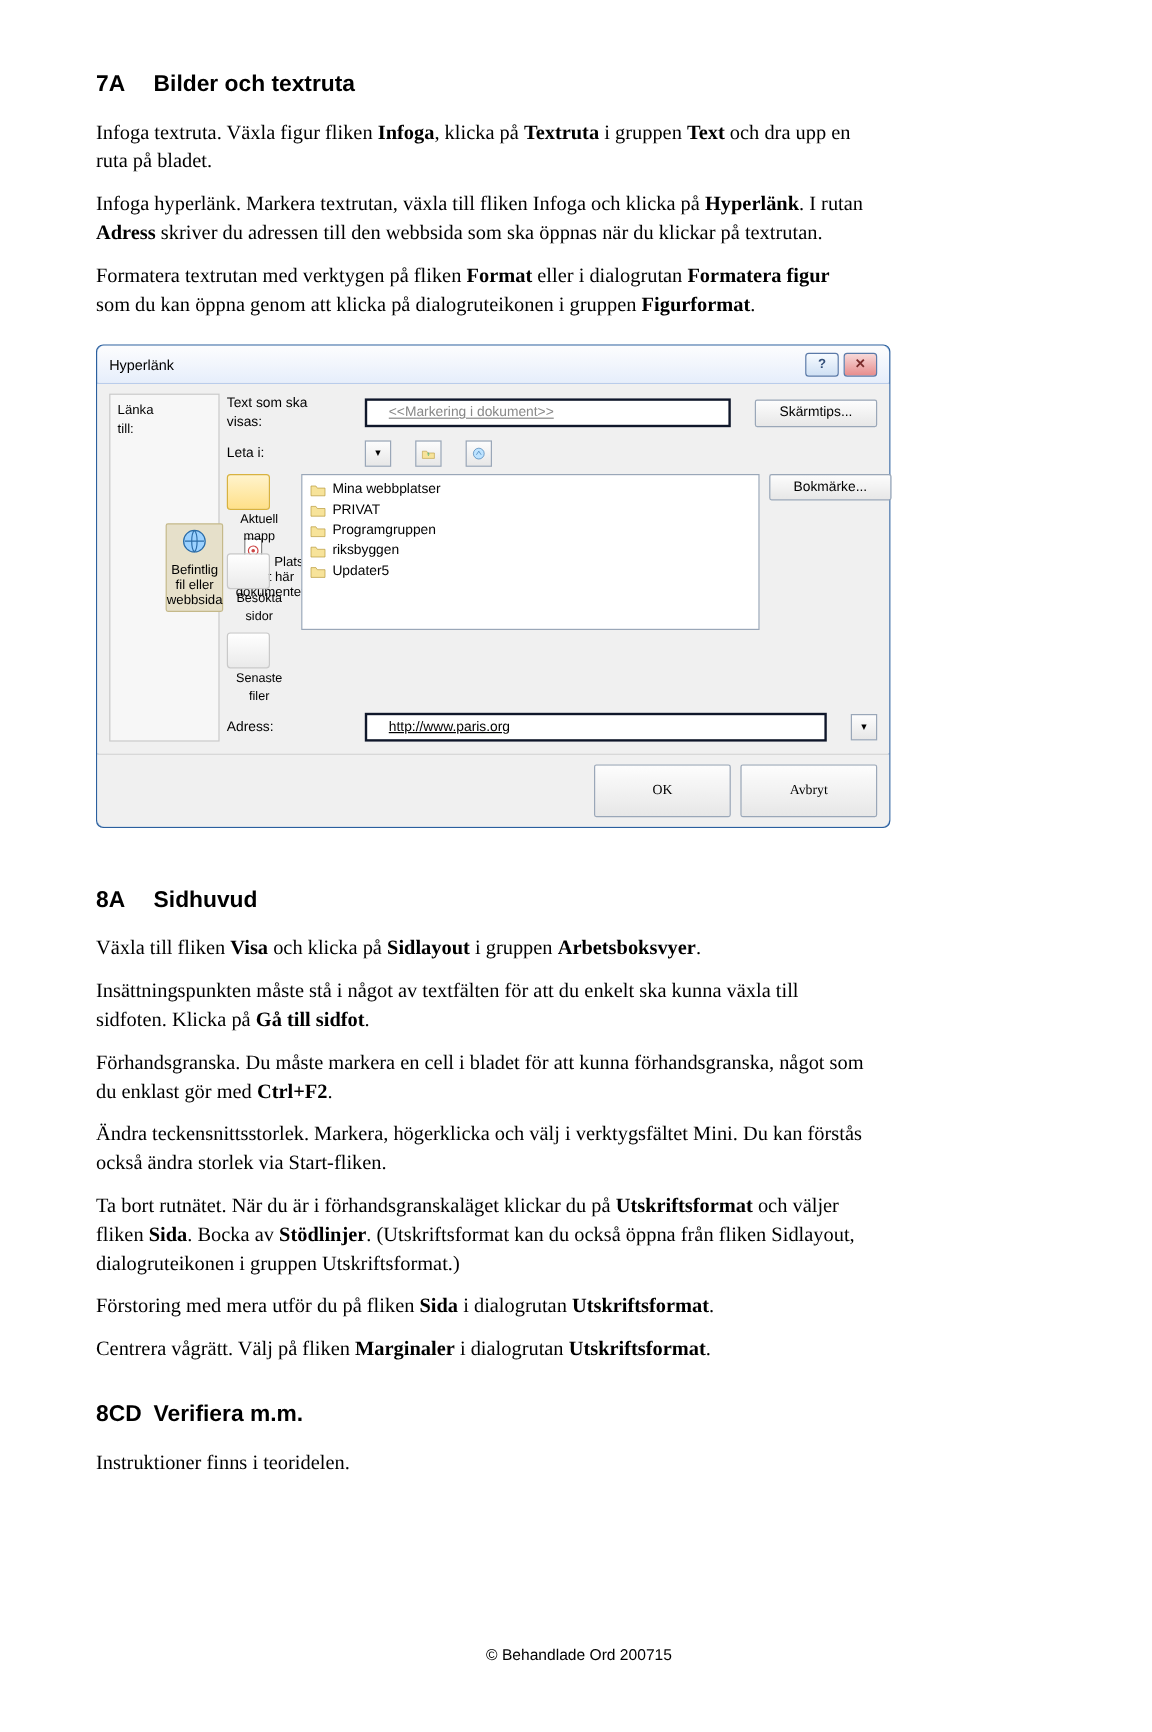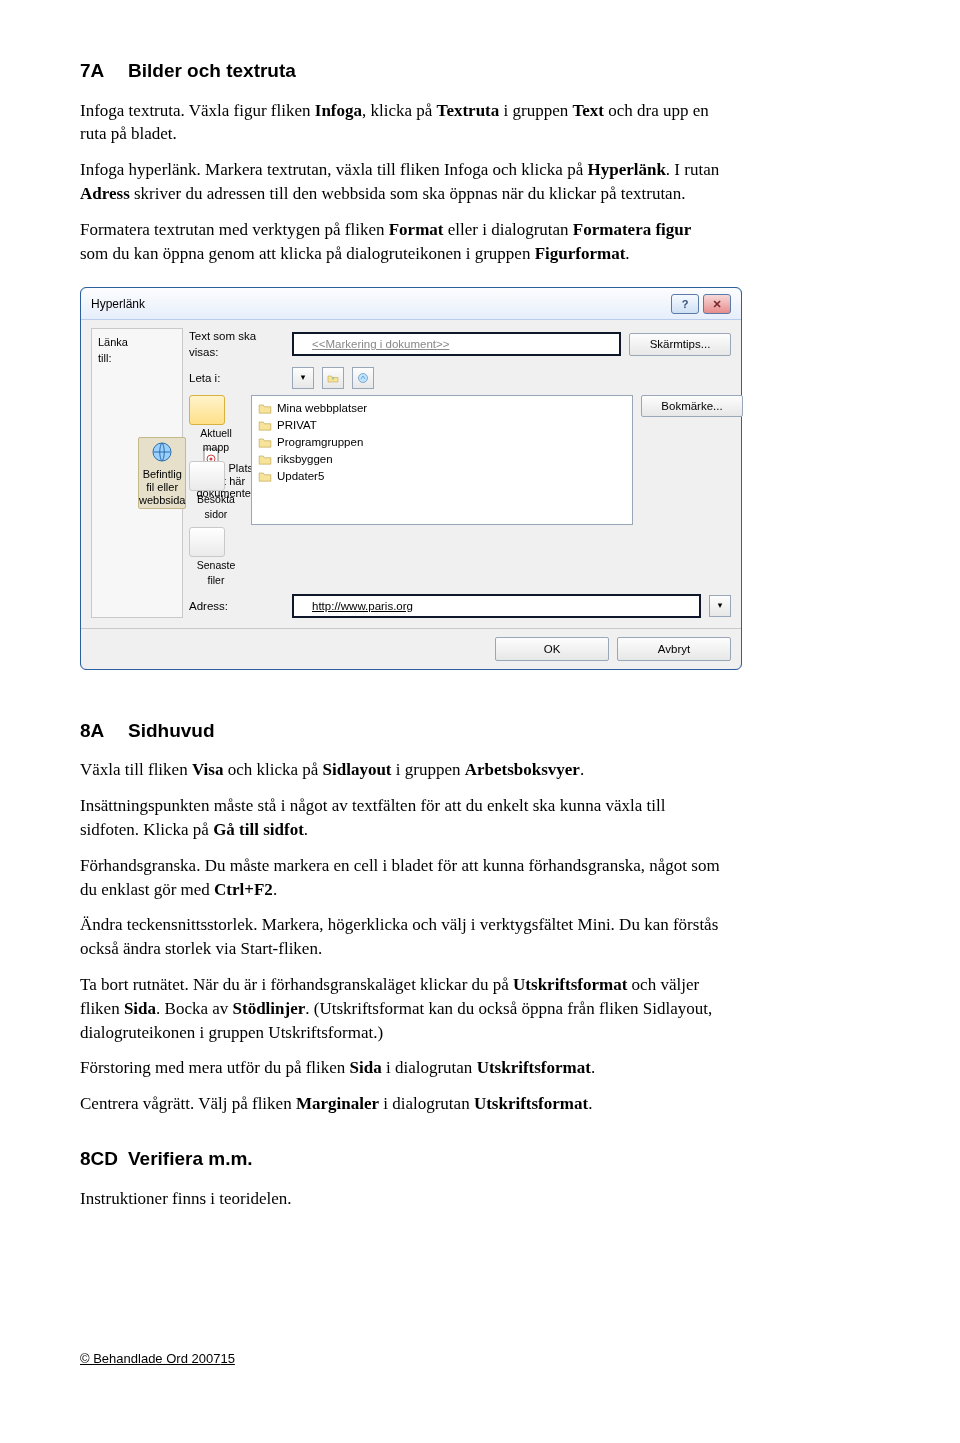--- a/index.html
+++ b/index.html
@@ -17,26 +17,25 @@
     font-family: Arial, Helvetica, sans-serif;
     font-size: 19px;
     font-weight: bold;
     margin: 0 0 14px 0;
   }
   h2 .idx { display:inline-block; width:48px;margin-top:18px;}
   p { margin: 0 0 12px 0; }
   .content-col { width: 640px; }
   .footer-row {
     display: flex;
-    justify-content: flex-start;
+    justify-content: center;
     font-family: Arial, Helvetica, sans-serif;
     font-size: 13px;
     margin-top: 140px;
     width: 805px;
-    text-decoration: underline;
   }
 
   
   .dialog {
     width: 660px;
     border: 1px solid #2b5f9e;
     border-radius: 6px;
     font-family: "Segoe UI", Tahoma, sans-serif;
     font-size: 12px;
     background: #f0f0f0;
@@ -85,21 +84,21 @@
     line-height: 1.15;
     width: 100%;
     cursor: default;
   }
   .lk-item .ic {
     width: 28px; height: 24px;
     margin: 0 auto 2px auto;
   }
   .lk-item.sel { background: #e6e0ca; border:1px solid #c5b98a; border-radius:2px; padding:2px 0;}
   .right-col { flex: 1; display:flex; flex-direction: column; gap:6px; }
-  .row { display:flex; align-items: center; gap:8px; }
+  .row { display:flex; align-items: center; gap:20px; }
   .lbl { width: 95px; font-size: 11.5px; }
   .tfield {
     flex: 1;
     background: #fff;
     border: 2px solid #0f172a;
     height: 20px;
     padding: 0 18px;
     font-size: 11.5px;
     color: #888;
     display:flex; align-items:center;text-decoration:underline;
@@ -142,21 +141,21 @@
     display:inline-flex; align-items:center; justify-content:center;
     font-size:9px;
   }
   .dlg-footer {
     background:#f0f0f0;
     border-top:1px solid #c9c9c9;
     padding:8px 10px;
     display:flex; justify-content:flex-end; gap:8px;
     border-radius: 0 0 6px 6px;
   }
-  .dlg-footer .dbtn { min-width: 80px; padding:3px 16px;}
+  .dlg-footer .dbtn { min-width: 80px; padding:13px 16px;font-family:Liberation Serif, serif;}
 </style>
 </head>
 <body>
 
 <div class="content-col">
 
   <h2>
     <span class="idx">7A</span><span>Bilder och textruta</span>
   </h2>
 

